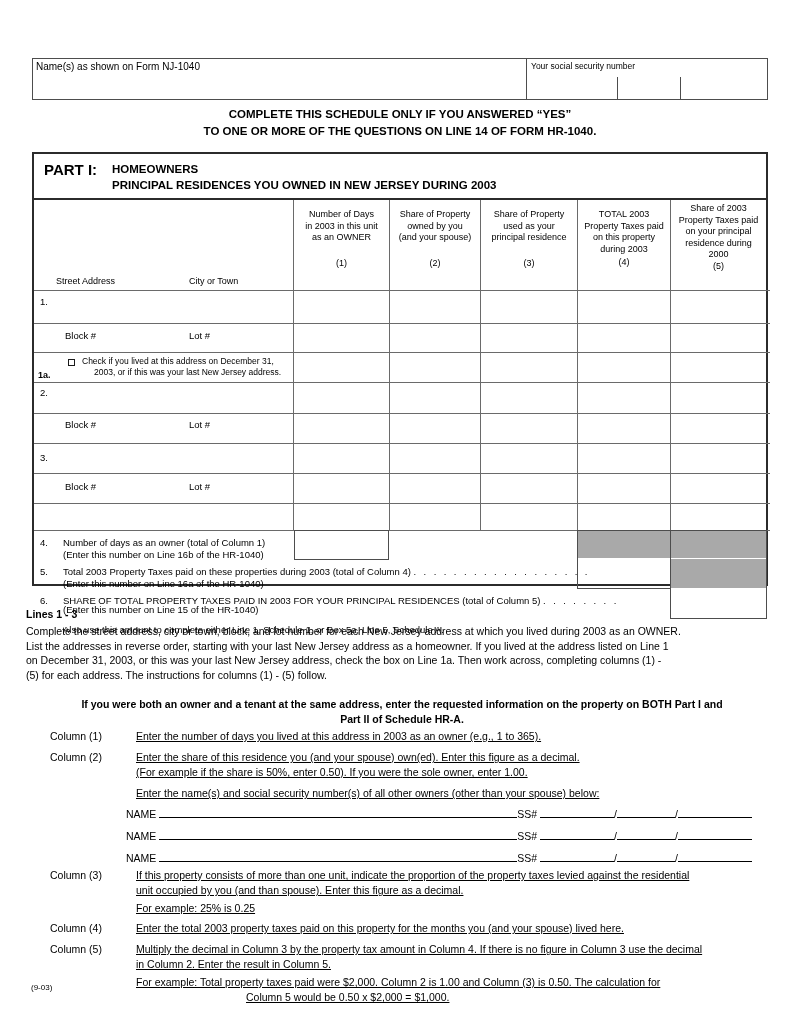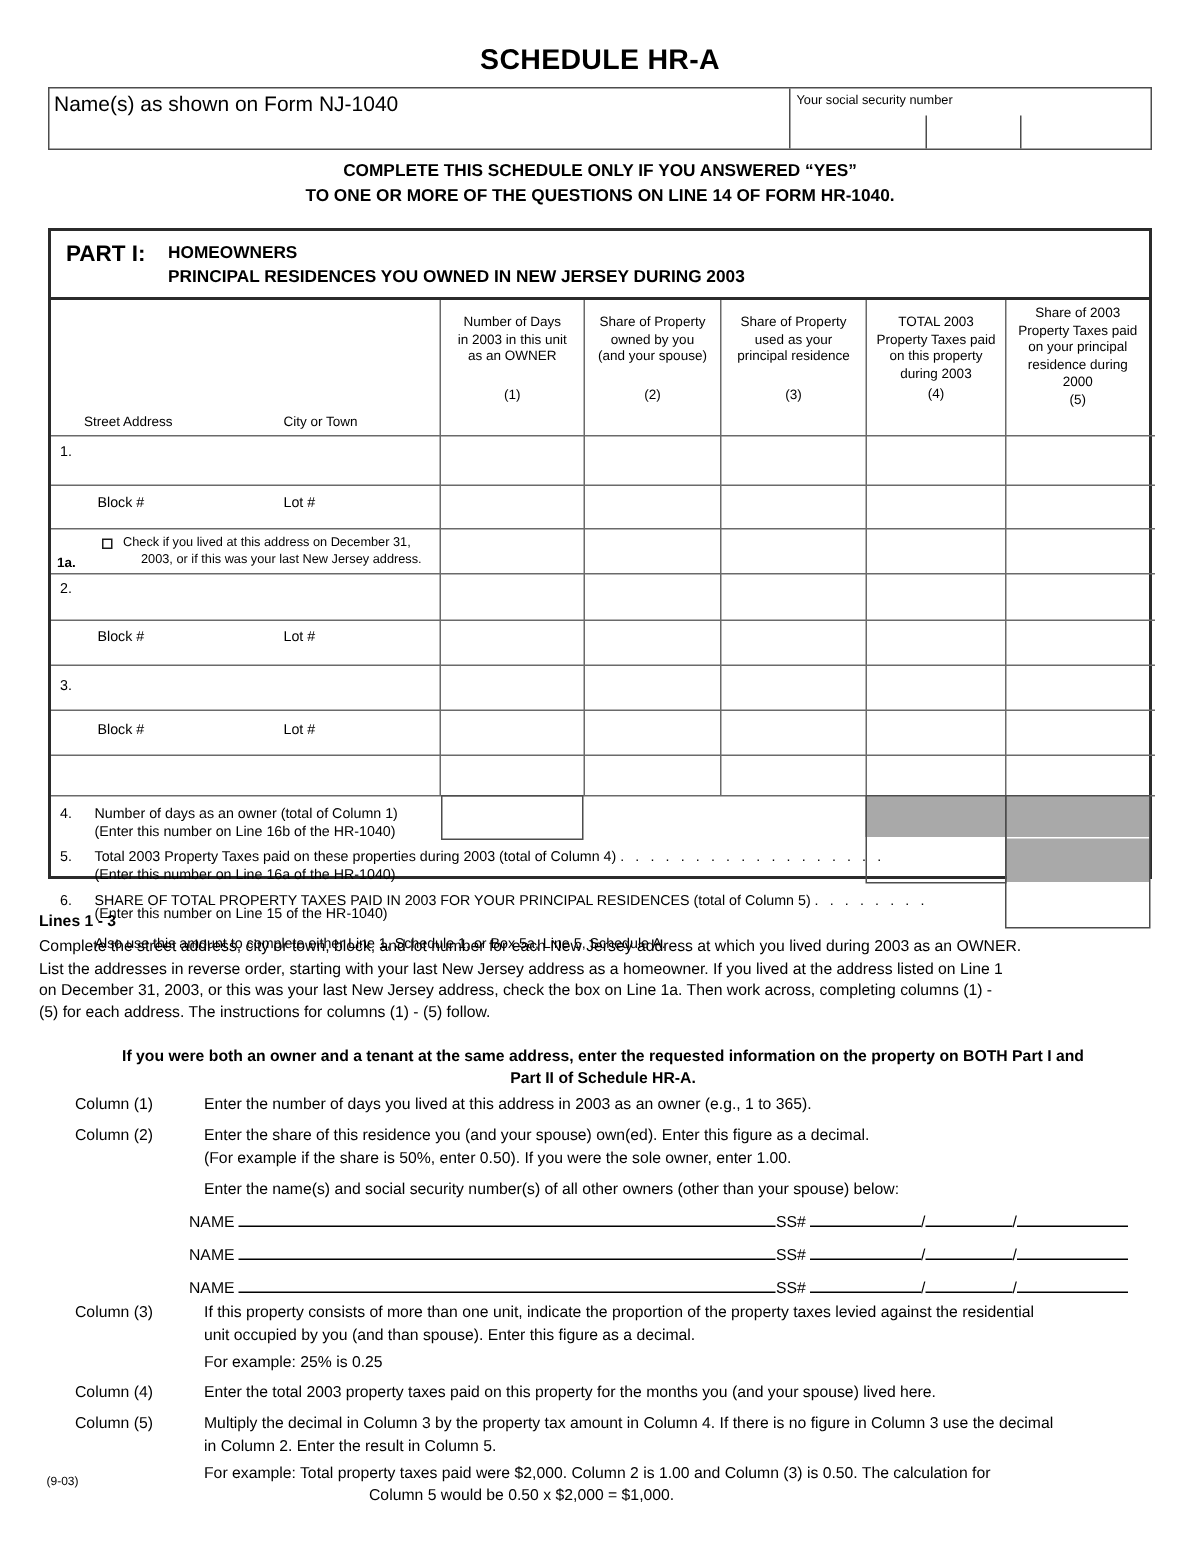--- a/index.html
+++ b/index.html
@@ -24,21 +24,21 @@
   
   .idband {
     position: absolute; left: 32px; top: 58px; width: 736px; height: 42px;
     border: 1px solid #4d4d4d;
     display: flex;
   }
   .idband .name-cell {
     width: 494px; height: 100%;
     border-right: 1px solid #4d4d4d;
     padding: 2px 0 0 3px;
-    font-size: 14px;
+    font-size: 10px;
   }
   .idband .ssn-cell {
     flex: 1; height: 100%;
     padding: 2px 0 0 4px;
     font-size: 8.5px;
     position: relative;
   }
   .ssn-div { position: absolute; bottom: 0; width: 1px; background: #4d4d4d; height: 22px; }
   .ssn-div.d1 { left: 90px; }
   .ssn-div.d2 { left: 153px; }
@@ -90,36 +90,35 @@
   
   .instr-title {
     position: absolute; left: 0; top: 590px; width: 800px;
     text-align: center; font-size: 12px; font-weight: bold;
   }
   .instr { position: absolute; font-size: 10.5px; line-height: 14.6px; }
   .bold { font-weight: bold; }
 
   .colrow { position: absolute; font-size: 10.5px; line-height: 14.6px; }
   .colrow .ctag { position: absolute; left: 0; top: 0; width: 78px; }
-  .colrow .ctxt { position: absolute; left: 86px; top: 0; }
+  .colrow .ctxt { position: absolute; left: 86px; top: 0; text-decoration: underline; }
 
   .nameline { position: absolute; font-size: 10.5px; white-space: nowrap; }
   .ul { border-bottom: 1px solid #000; display: inline-block; }
 
   .footer-code {
     position: absolute; left: 31px; top: 983px;
     font-size: 8px;
   }
 </style>
 </head>
 <body>
 
 <div class="page">
 
-  <div class="doc-title">SCHEDULE HR-A</div>
 
   <div class="idband">
     <div class="name-cell">
       <span>Name(s) as shown on Form NJ-1040</span>
     </div>
     <div class="ssn-cell">
       <span>Your social security number</span>
       <span class="ssn-div d1"></span>
       <span class="ssn-div d2"></span>
     </div>

